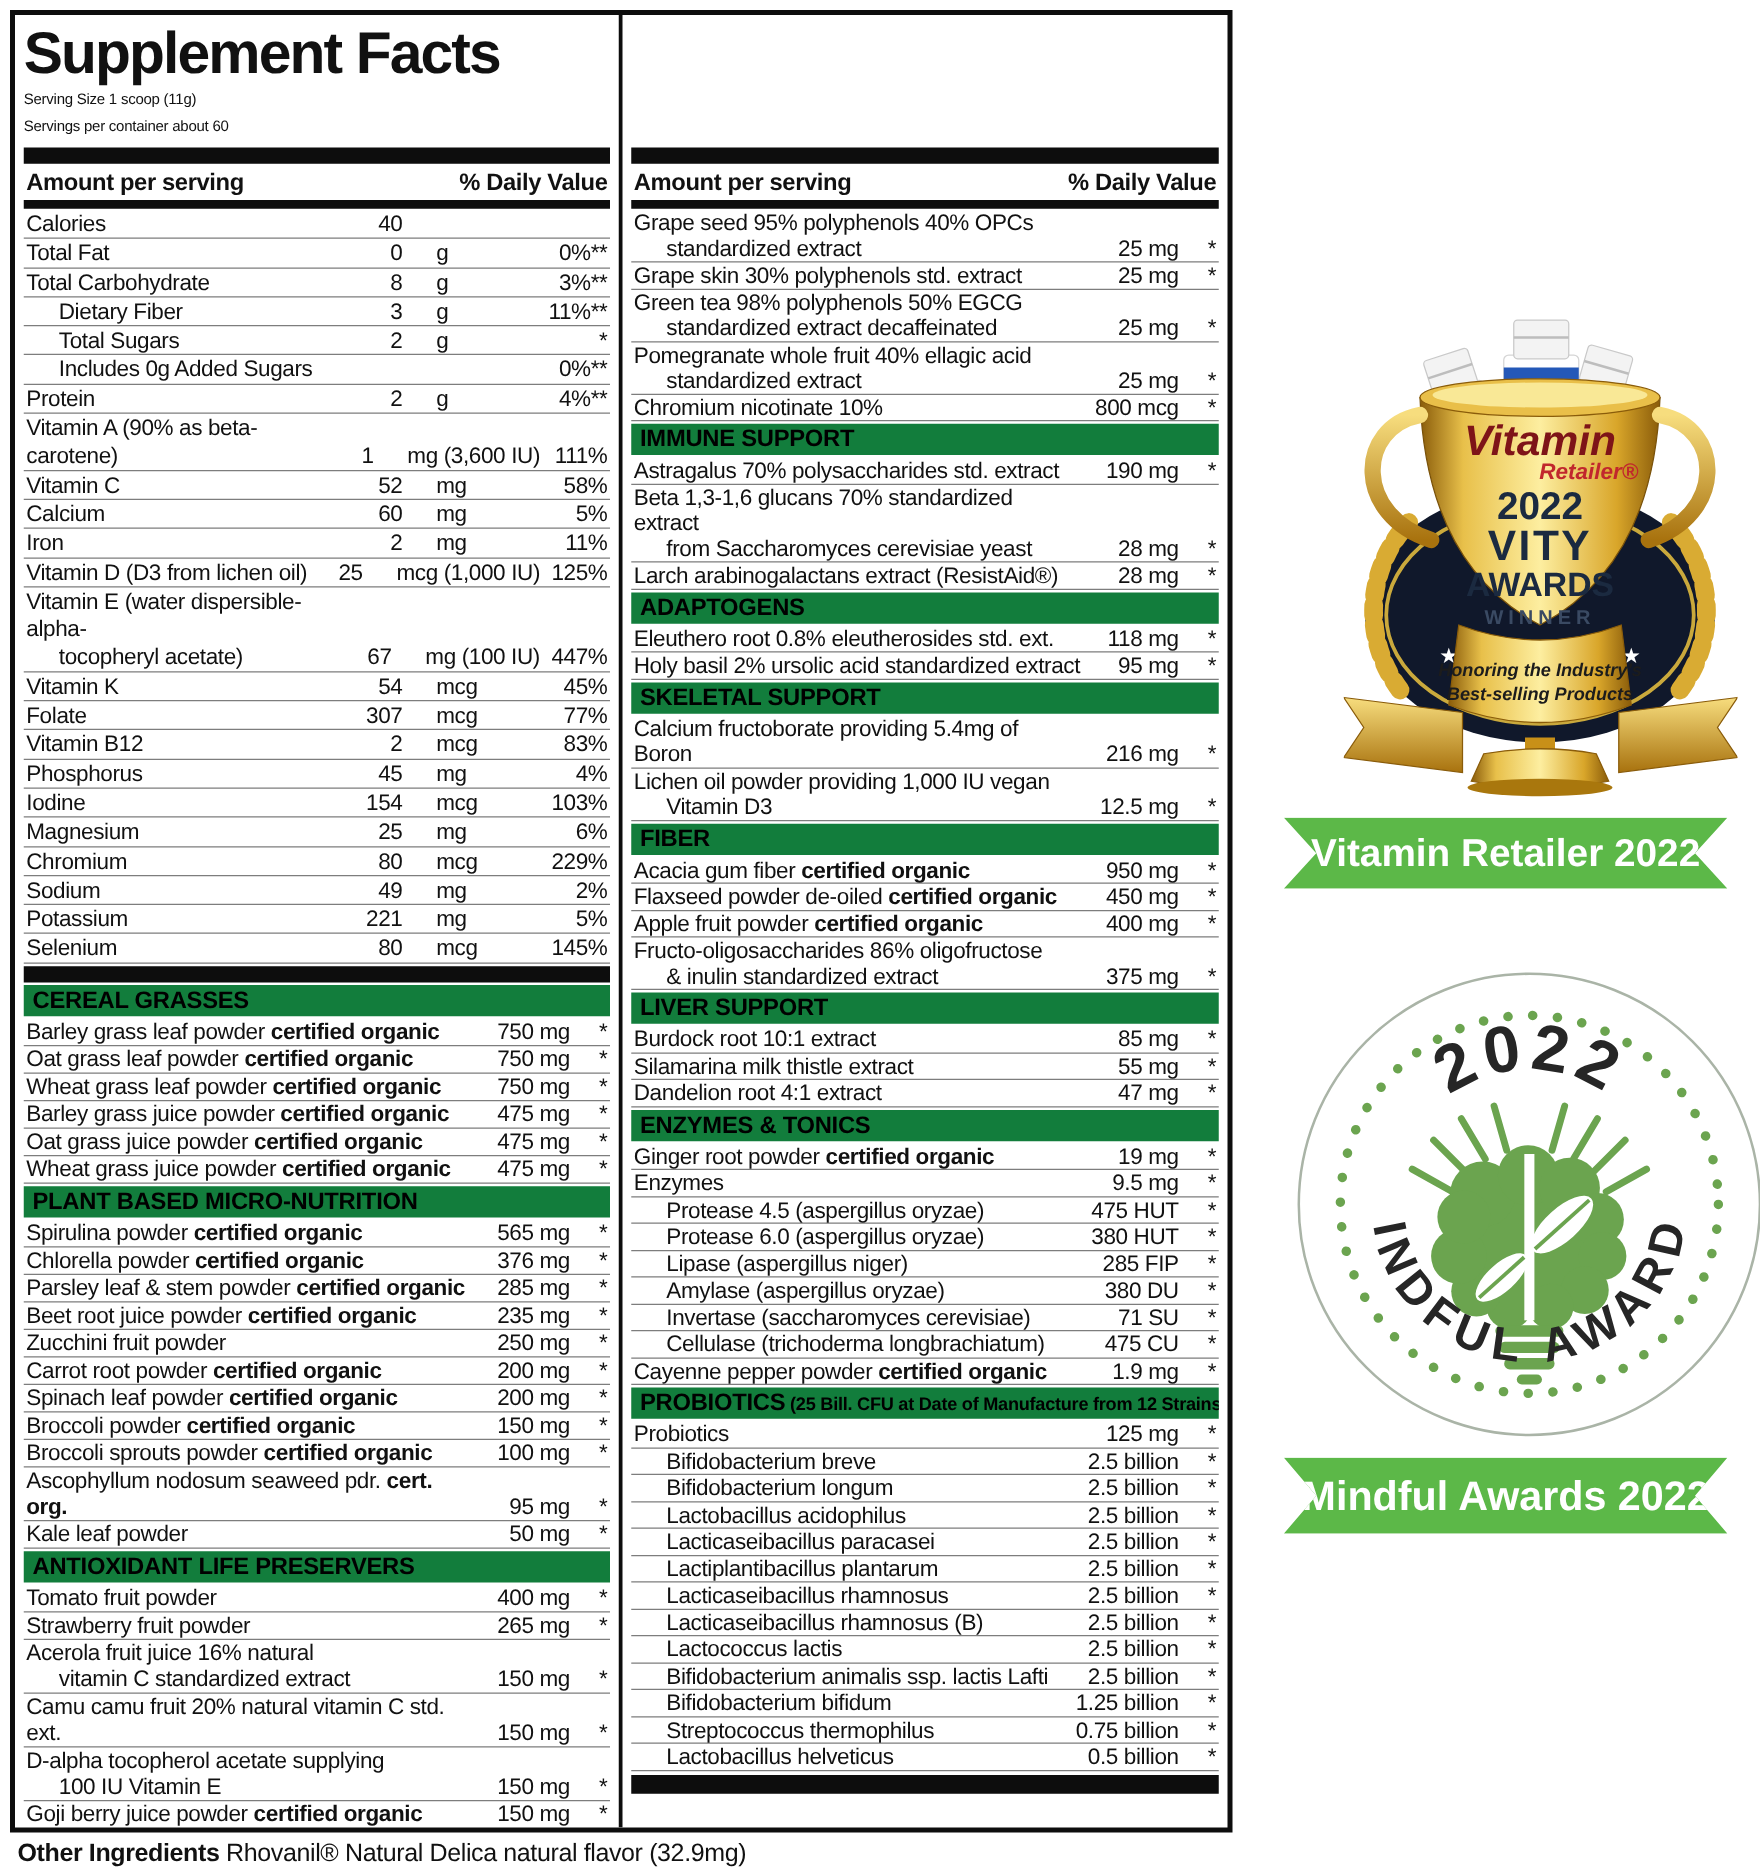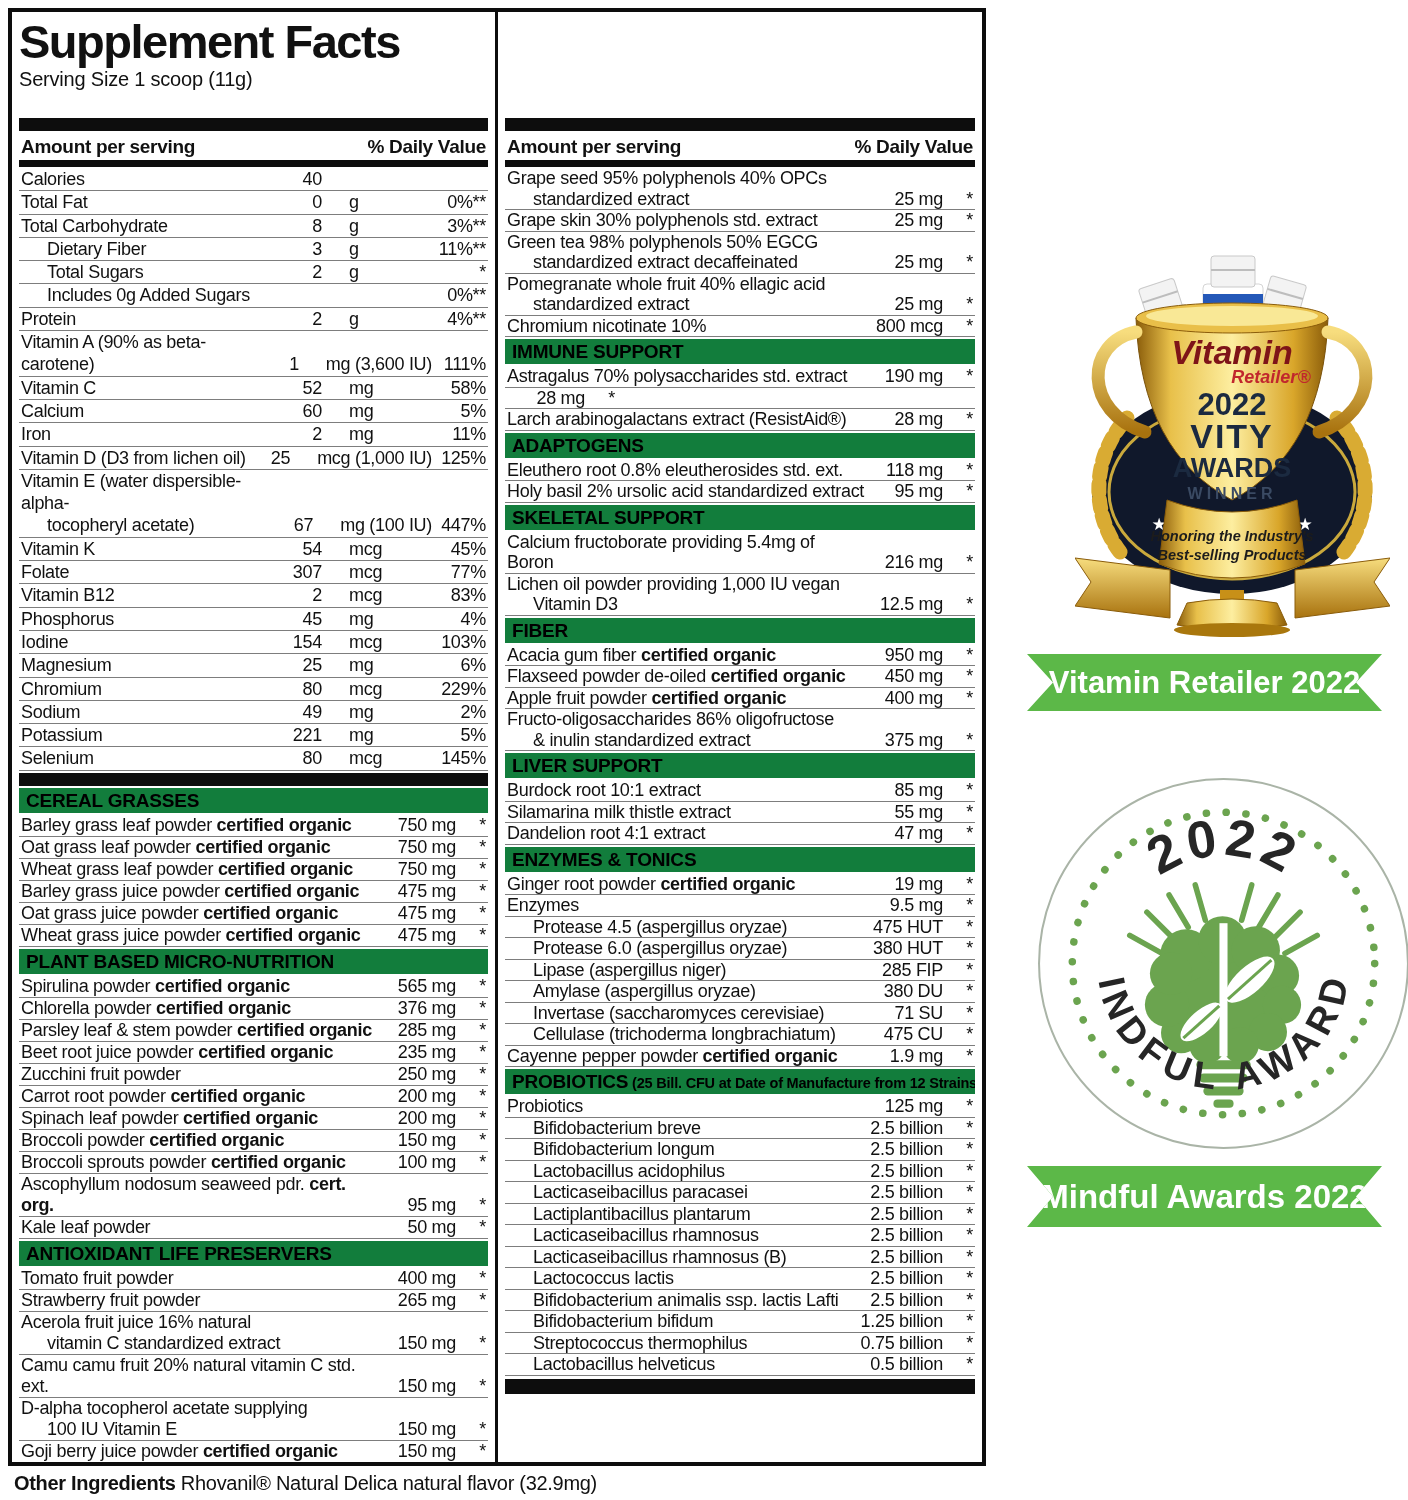--- a/index.html
+++ b/index.html
@@ -8,21 +8,21 @@
 
   
   .label-box{position:absolute;left:8px;top:8px;width:978px;height:1458px;
              border:4px solid #0d0d0d;background:#fff;display:flex;box-sizing:border-box;overflow:hidden;}
   .col{width:484px;box-sizing:border-box;padding:0 7px;}
   .col.right{flex:1;padding-top:104px;}
   .vdivider{width:3px;background:#0d0d0d;flex:0 0 3px;}
 
   .titleblock{height:104px;box-sizing:border-box;padding-top:4px;}
   .sf-title{font-size:47px;font-weight:bold;letter-spacing:-1.5px;line-height:52px;}
-  .serving{font-size:20px;line-height:22px;letter-spacing:-0.2px;}
+  .serving{font-size:12px;line-height:22px;letter-spacing:-0.2px;}
 
   .bar{background:#0d0d0d;}
   .bar.thick{height:13px;margin:2px 0;}
   .bar.med{height:7px;margin-bottom:1px;}
   .bar.foot{height:15px;margin:3px 0 4px 0;}
 
   .colhead{display:flex;justify-content:space-between;align-items:flex-end;
            font-weight:bold;font-size:19px;line-height:27px;height:27px;padding:0 2px;letter-spacing:-0.3px;}
 
   
@@ -67,20 +67,21 @@
 <body>
 
 <div id="canvas">
 
   <div class="label-box">
 
     <div class="col left">
       <div class="titleblock">
         <div class="sf-title">Supplement Facts</div>
         <div class="serving">Serving Size 1 scoop (11g)</div>
+        <div class="serving">Servings per container about 60</div>
       </div>
       <div class="bar thick"></div>
       <div class="colhead">
         <span>Amount per serving</span>
         <span>% Daily Value</span>
       </div>
       <div class="bar med"></div>
       <div id="left-nutrition">
           <div class="nrow">
             <div class="nname">
@@ -544,20 +545,24 @@
       <div id="right-sections">
           <div class="shead"><span>IMMUNE SUPPORT</span></div>
           <div class="irow">
             <div class="iname">
               <div class="l1">Astragalus 70% polysaccharides std. extract</div>
             </div>
             <div class="iamt">190 mg</div>
             <div class="idv">*</div>
           </div>
           <div class="irow">
+            <div class="iname">
+              <div class="l1">Beta 1,3-1,6 glucans 70% standardized extract</div>
+              <div class="l2">from Saccharomyces cerevisiae yeast</div>
+            </div>
             <div class="iamt">28 mg</div>
             <div class="idv">*</div>
           </div>
           <div class="irow">
             <div class="iname">
               <div class="l1">Larch arabinogalactans extract (ResistAid®)</div>
             </div>
             <div class="iamt">28 mg</div>
             <div class="idv">*</div>
           </div>

